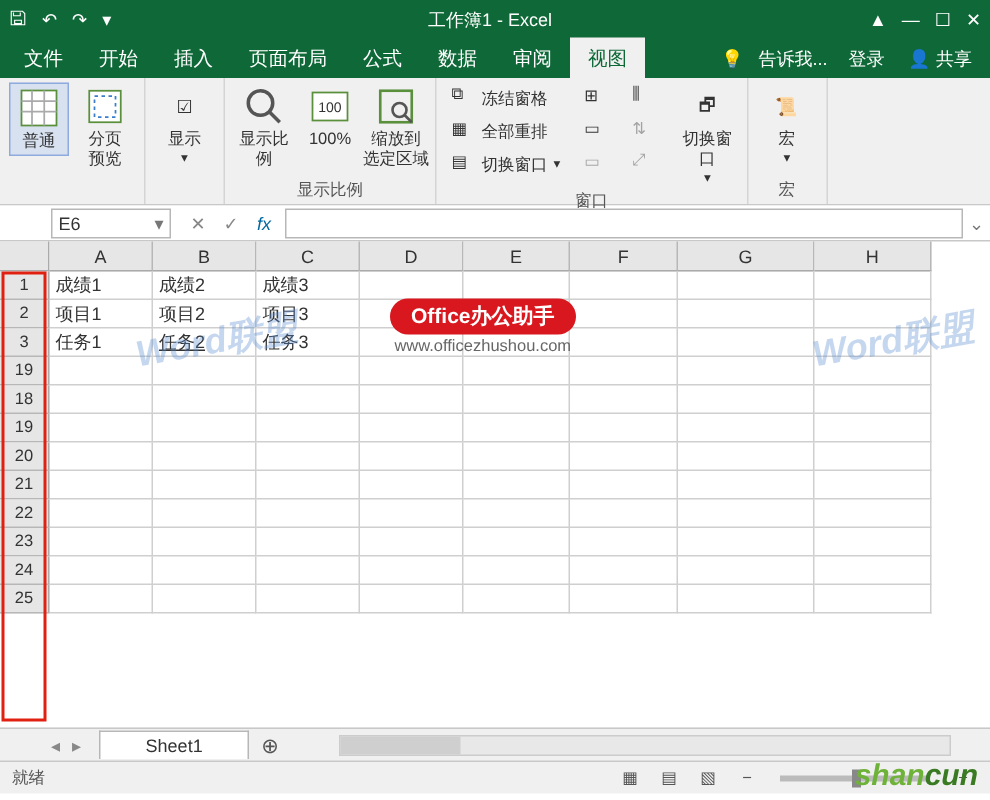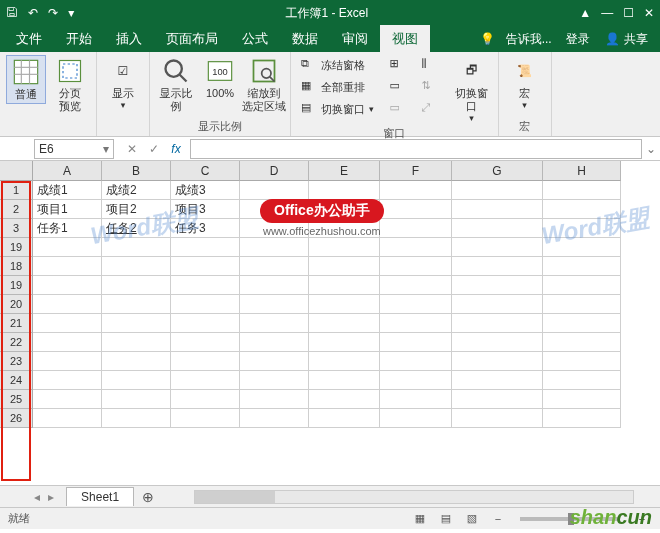--- a/index.html
+++ b/index.html
@@ -49,21 +49,21 @@
   .watermark-center { position: absolute; text-align: center; pointer-events: none; }
   .wm-badge { background: #d8171f; color: #fff; font-weight: bold; padding: 3px 14px; border-radius: 12px; font-size: 14px; display: inline-block; }
   .wm-url { color: #666; font-size: 11px; margin-top: 2px; }
   .wm-diag { position: absolute; color: rgba(90,140,210,0.35); font-size: 24px; font-style: italic; font-weight: bold; transform: rotate(-10deg); pointer-events: none; }
   .wm-shancun { position: absolute; right: 8px; bottom: 4px; font-size: 20px; font-weight: bold; color: #3a7a22; font-style: italic; pointer-events: none; }
   .wm-shancun span { color: #6fb23a; }
   
   .sheet-tabs { height: 22px; display: flex; align-items: center; border-top: 1px solid #c8c8c8; background: #f0f0f0; padding: 0 8px 0 34px; }
   .tab-nav { display: flex; gap: 8px; color: #888; margin-right: 12px; }
   .tab-nav span { cursor: pointer; }
-  .sheet-tab { background: #fff; border: 1px solid #b7b7b7; border-bottom: none; padding: 2px 14px; font-size: 12px; cursor: pointer; }
+  .sheet-tab { background: #fff; border: 1px solid #b7b7b7; border-bottom: none; padding: 2px 30px; font-size: 12px; cursor: pointer; }
   .add-sheet { margin-left: 8px; color: #555; cursor: pointer; font-size: 14px; }
   .scrollbar-h { flex: 1; margin: 0 18px 0 40px; height: 14px; background: #e8e8e8; border: 1px solid #ccc; position: relative; }
   .scroll-thumb { position: absolute; left: 0; top: 0; bottom: 0; width: 80px; background: #cfcfcf; }
   
   .statusbar { height: 22px; display: flex; align-items: center; justify-content: space-between; background: #f0f0f0; border-top: 1px solid #c8c8c8; padding: 0 8px; font-size: 11px; }
   .status-left { color: #555; }
   .status-right { display: flex; align-items: center; gap: 6px; }
   .view-btn { width: 20px; height: 16px; display: flex; align-items: center; justify-content: center; cursor: pointer; color: #555; }
   .zoom-slider { width: 100px; height: 4px; background: #bbb; position: relative; margin: 0 6px; }
   .zoom-thumb { position: absolute; left: 48px; top: -4px; width: 6px; height: 12px; background: #888; }
@@ -388,31 +388,20 @@
         <div class="row-h">25</div>
         <div class="cell" style="width: 69px;"></div>
         <div class="cell" style="width: 69px;"></div>
         <div class="cell" style="width: 69px;"></div>
         <div class="cell" style="width: 69px;"></div>
         <div class="cell" style="width: 71px;"></div>
         <div class="cell" style="width: 72px;"></div>
         <div class="cell" style="width: 91px;"></div>
         <div class="cell" style="width: 78px;"></div>
       </div>
-      <div class="row">
-        <div class="row-h">26</div>
-        <div class="cell" style="width: 69px;"></div>
-        <div class="cell" style="width: 69px;"></div>
-        <div class="cell" style="width: 69px;"></div>
-        <div class="cell" style="width: 69px;"></div>
-        <div class="cell" style="width: 71px;"></div>
-        <div class="cell" style="width: 72px;"></div>
-        <div class="cell" style="width: 91px;"></div>
-        <div class="cell" style="width: 78px;"></div>
-      </div>
     </div>
   <div class="red-box"></div>
   <div class="wm-diag" style="left:90px;top:50px">Word联盟</div>
   <div class="wm-diag" style="right:10px;top:50px">Word联盟</div>
   <div class="watermark-center" style="left:260px;top:38px">
     <div class="wm-badge">Office办公助手</div>
     <div class="wm-url">www.officezhushou.com</div>
   </div>
 </div>
 

